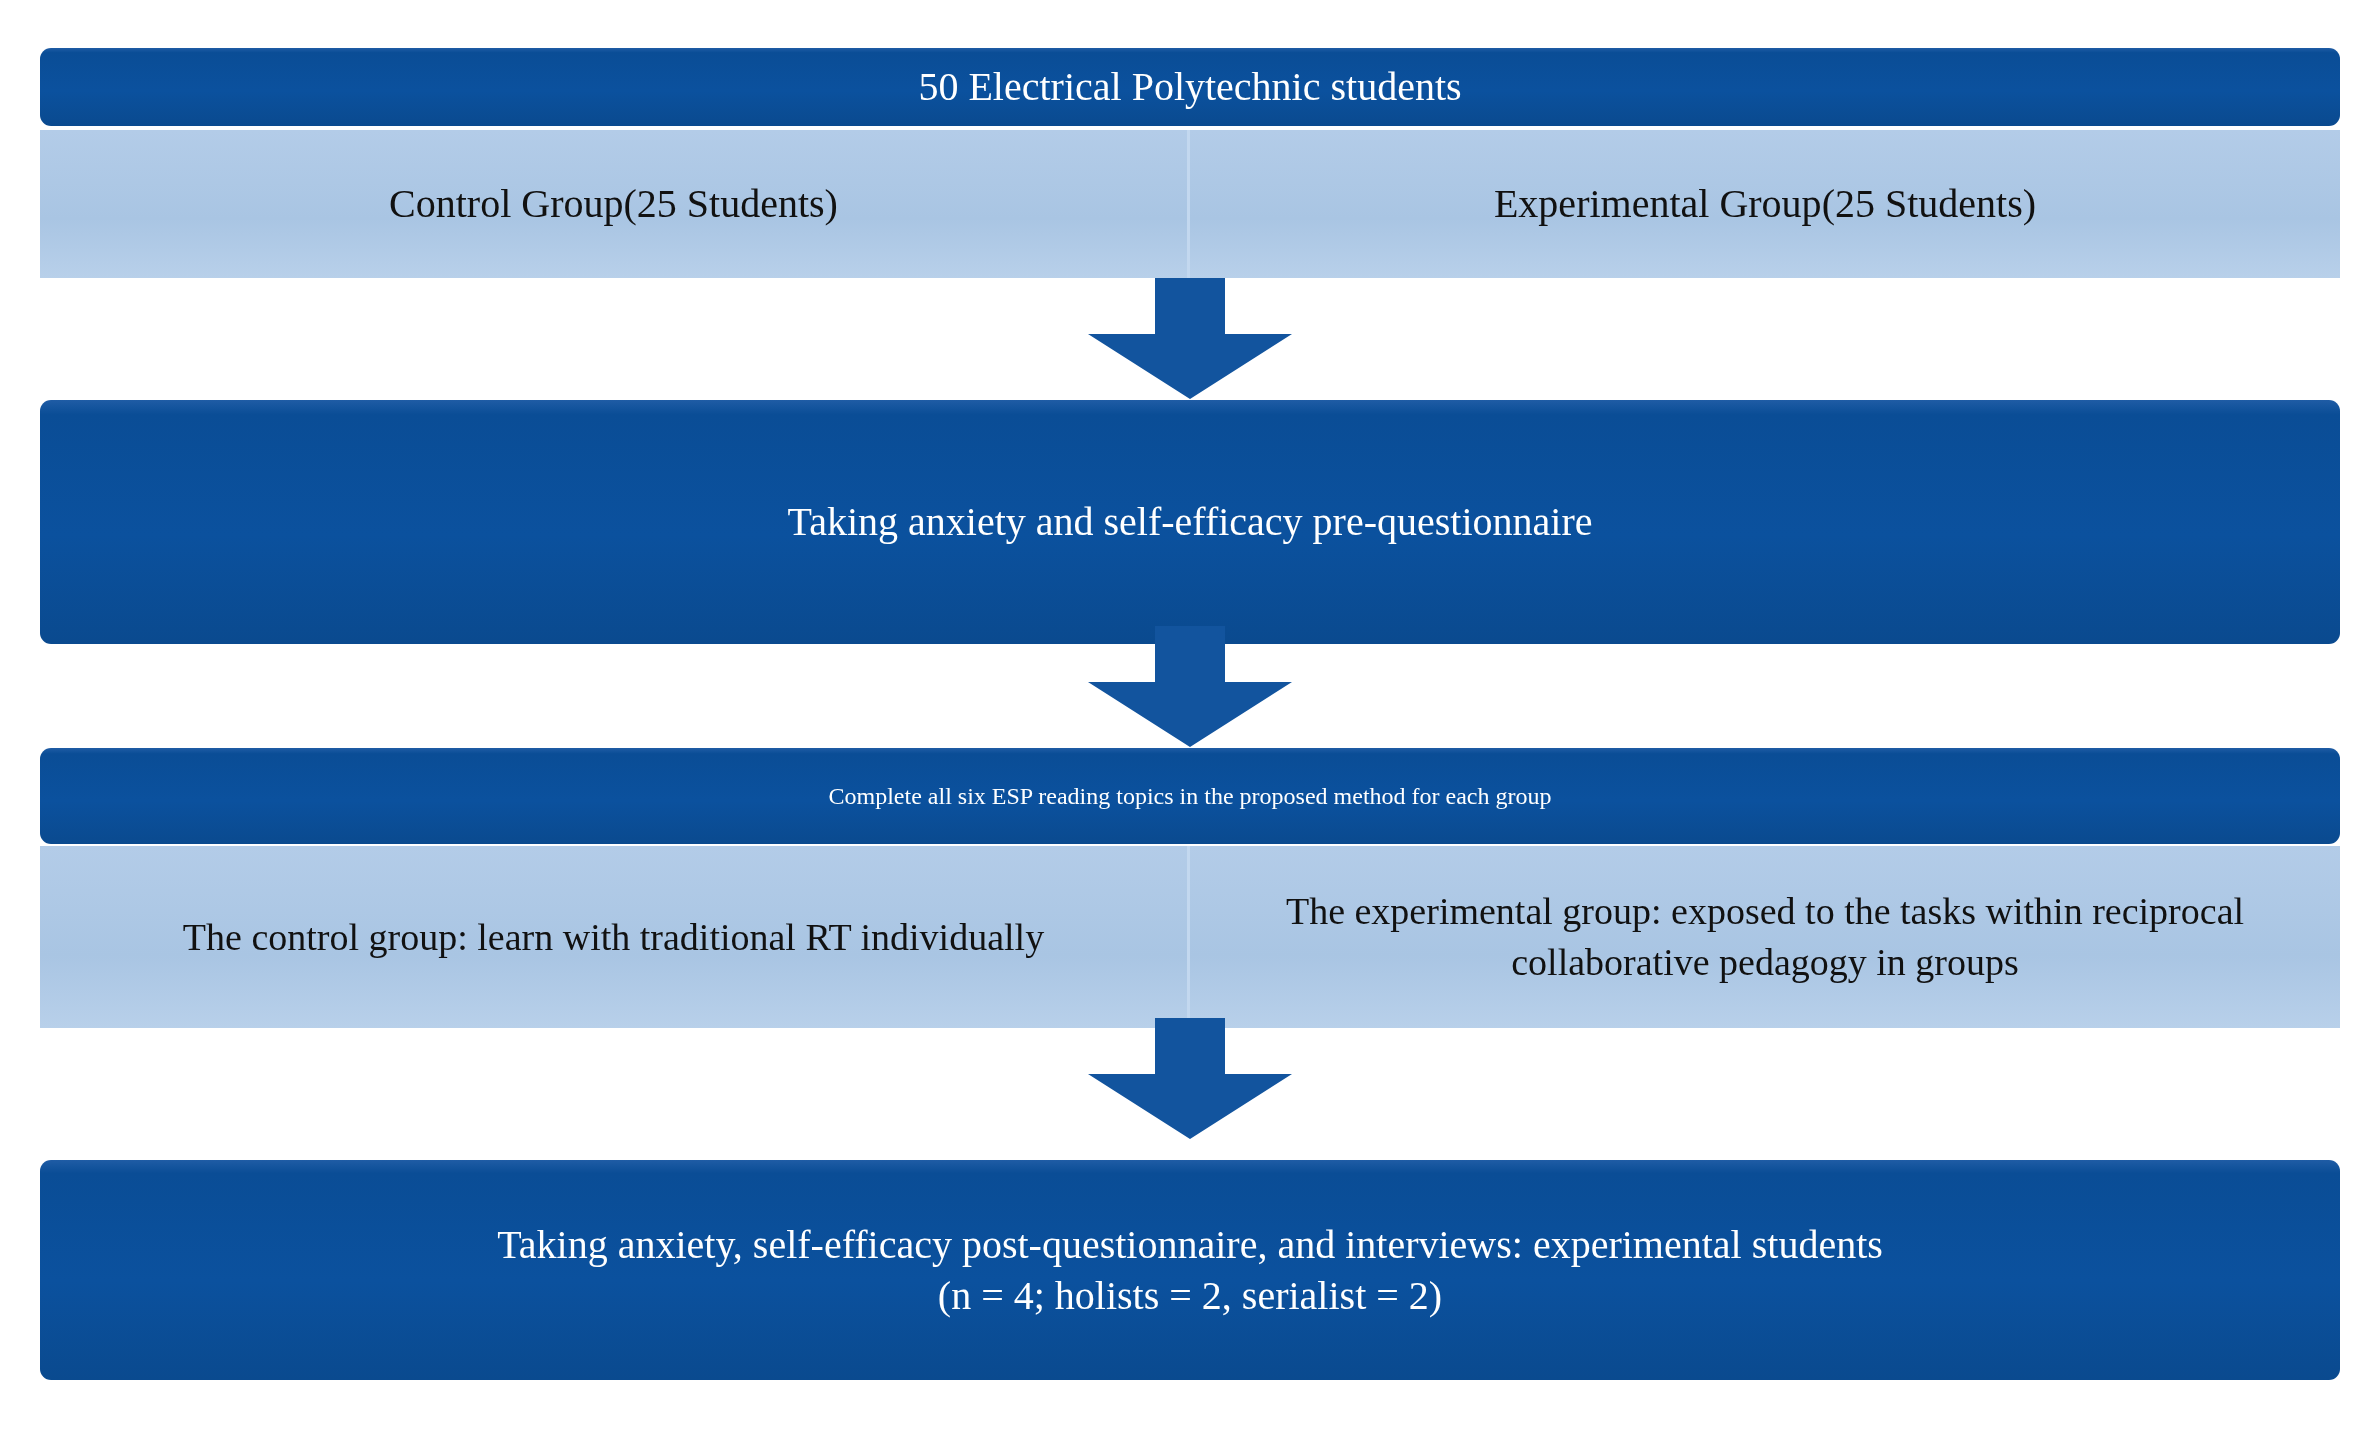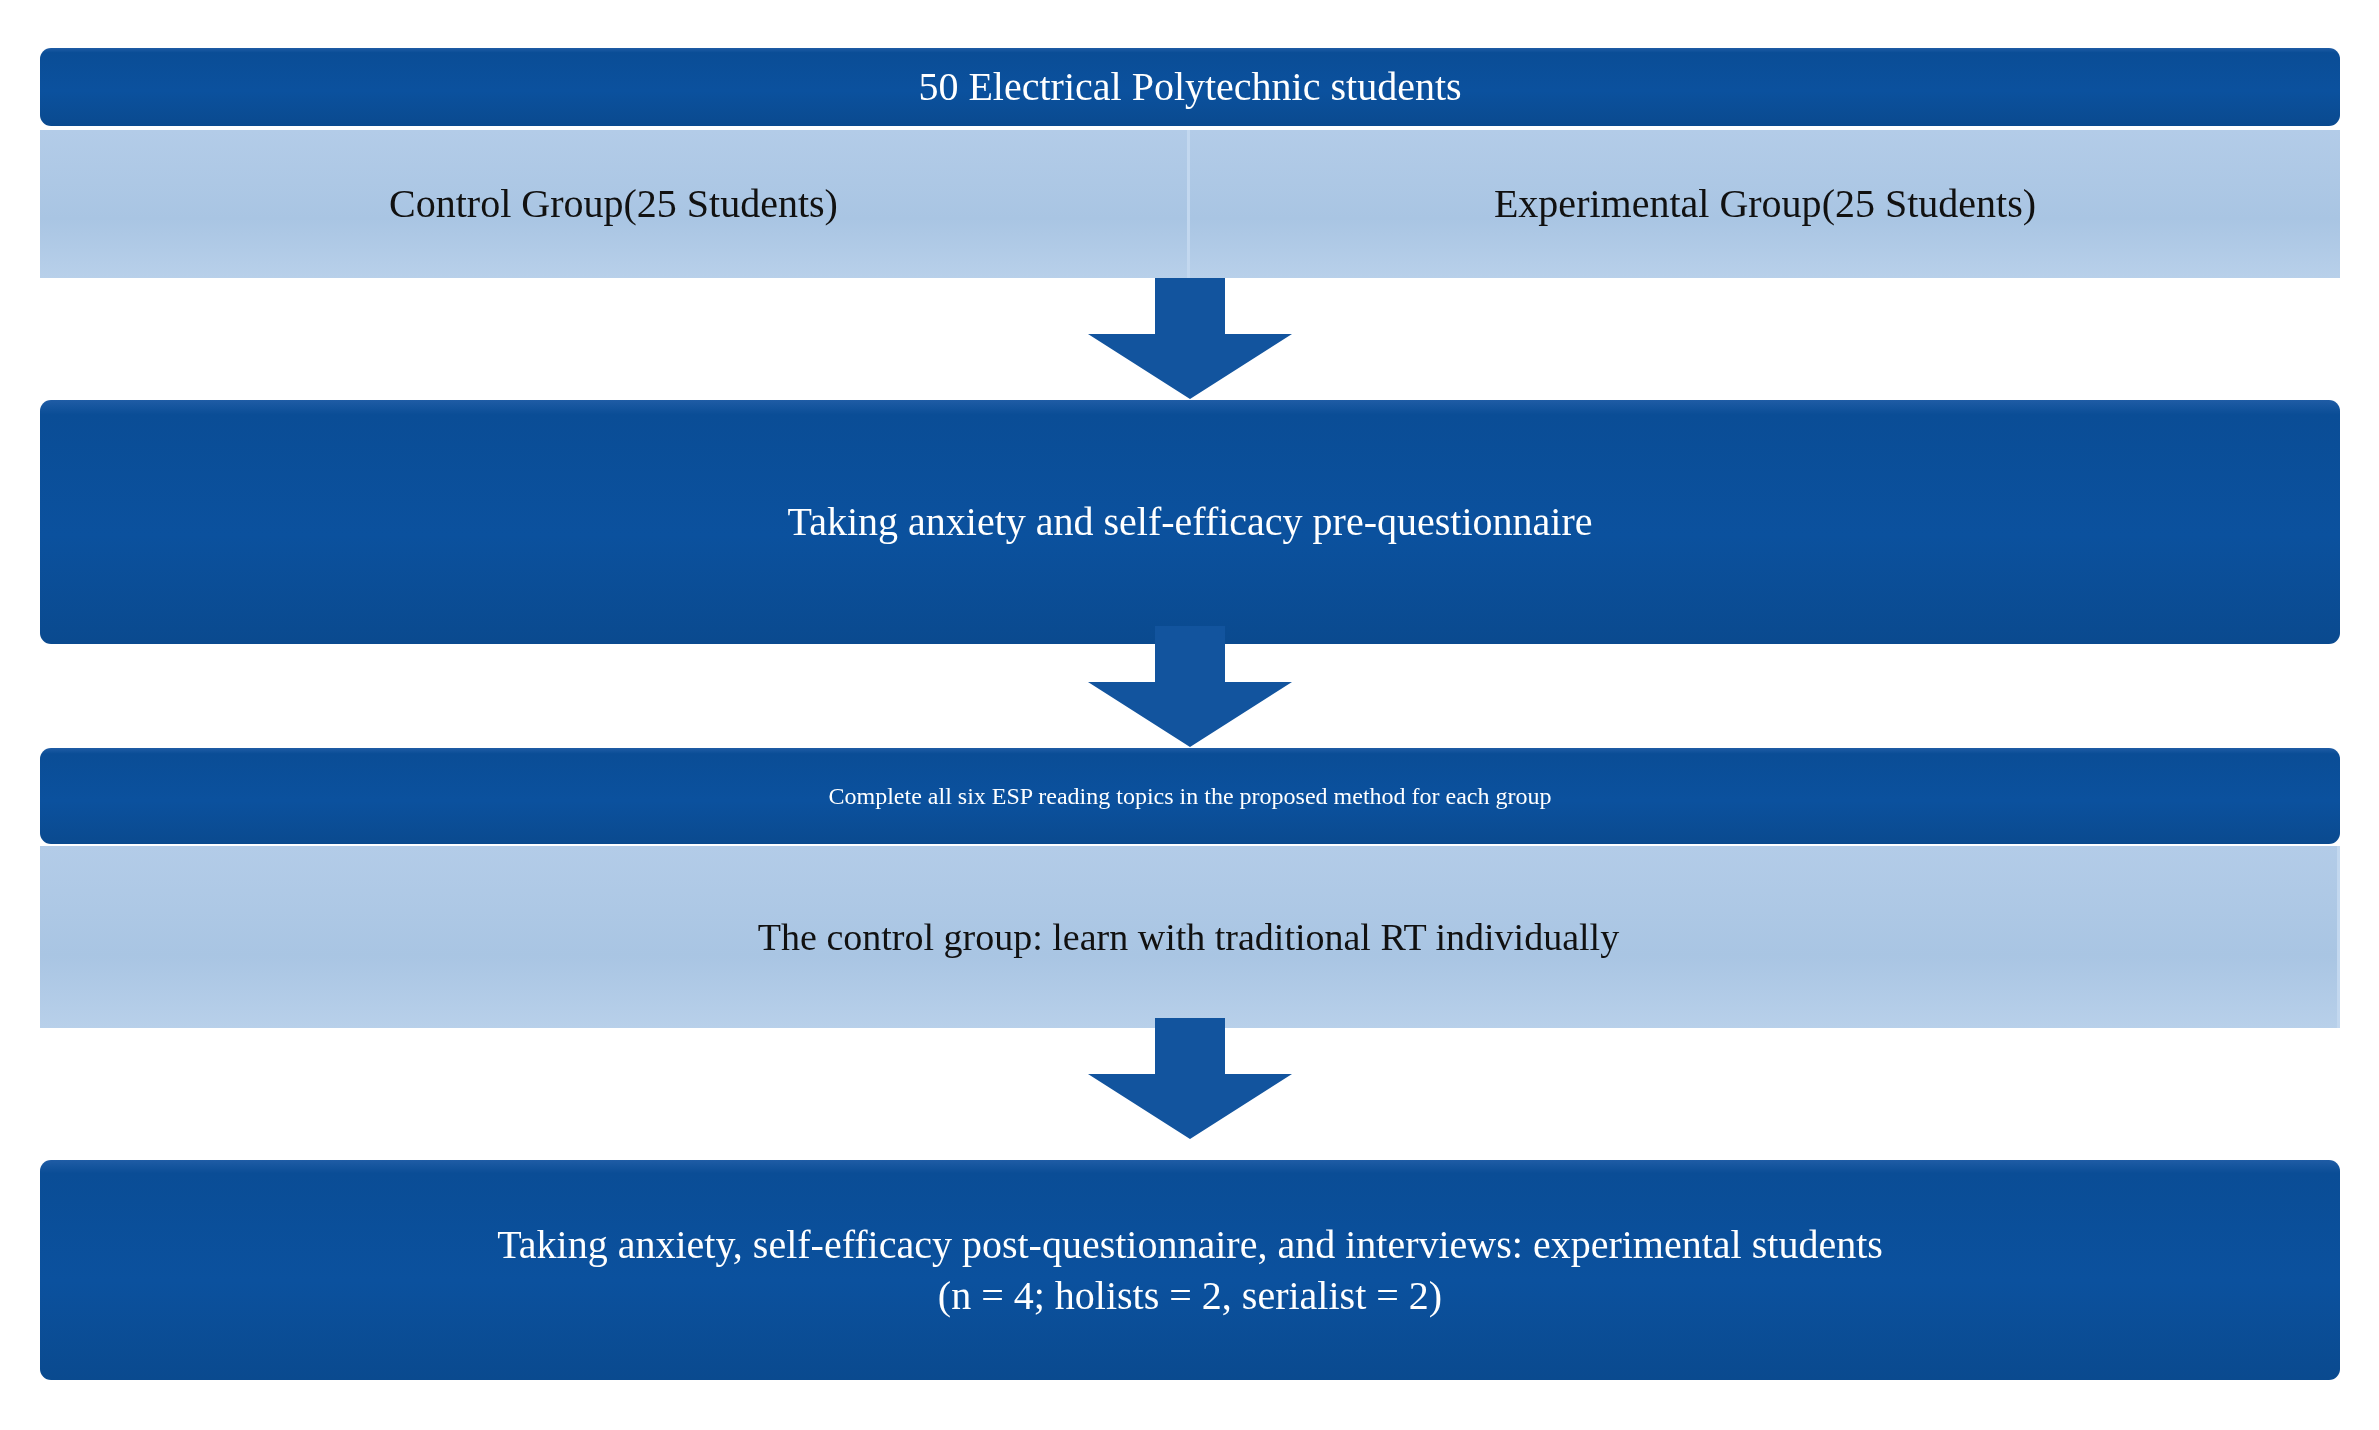--- a/index.html
+++ b/index.html
@@ -129,20 +129,23 @@
 
   <div class="band dark" id="box-topics">
     <div class="band-inner">Complete all six ESP reading topics in the proposed method for each group</div>
   </div>
 
   <div class="band light" id="row-methods">
     <div class="split">
       <div class="col">
         <span>The control group: learn with traditional RT individually</span>
       </div>
+      <div class="col">
+        <span>The experimental group: exposed to the tasks within reciprocal collaborative pedagogy in groups</span>
+      </div>
     </div>
   </div>
 
   <div class="arrow" id="arrow-3">
     <svg width="210" height="122" viewBox="0 0 210 122" xmlns="http://www.w3.org/2000/svg">
       <polygon points="70,0 140,0 140,56 207,56 105,121 3,56 70,56" fill="#12549e"></polygon>
     </svg>
   </div>
 
   <div class="band dark" id="box-post">

